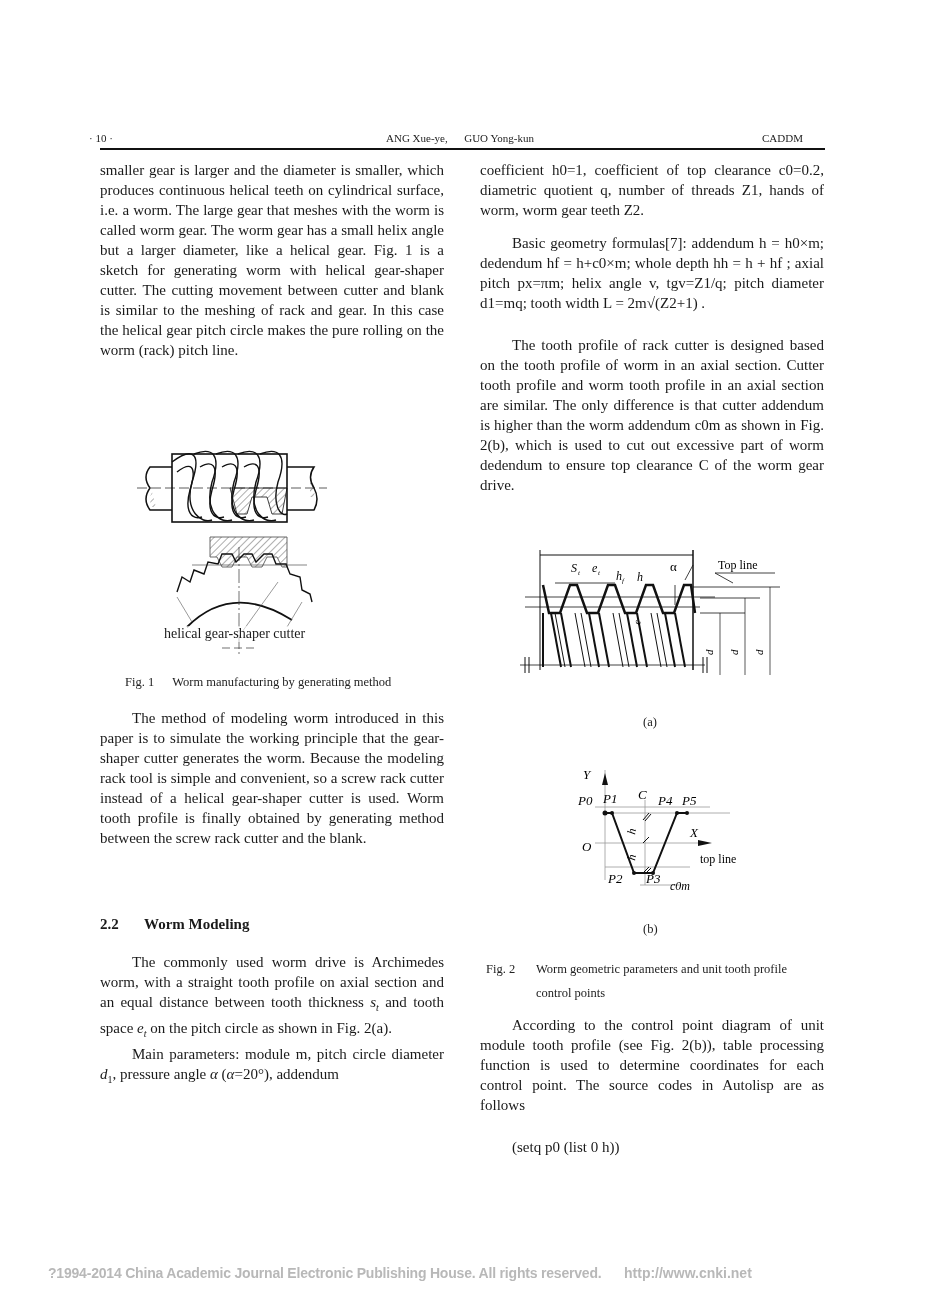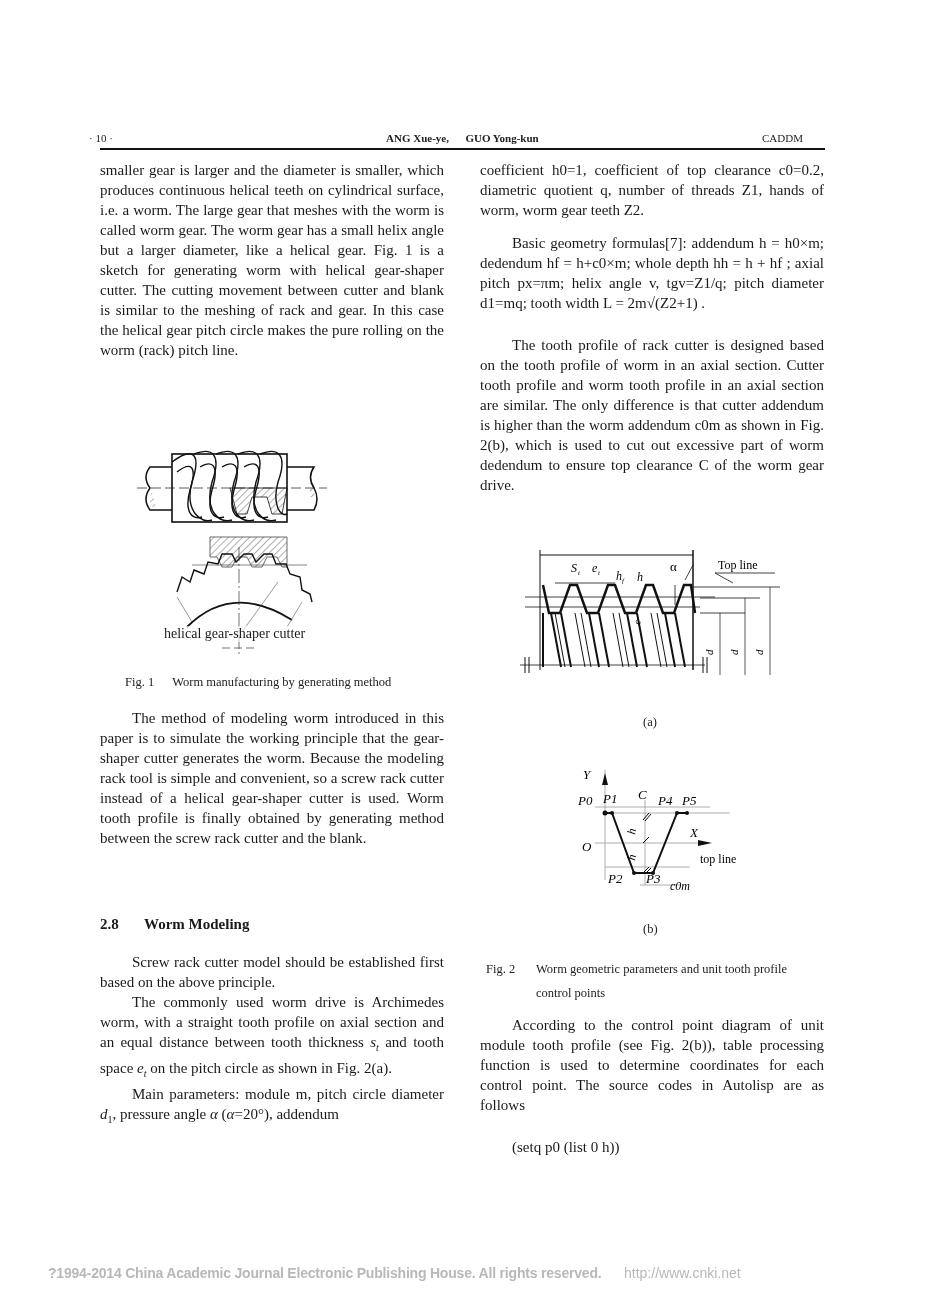--- a/index.html
+++ b/index.html
@@ -11,29 +11,29 @@
   .col { position: absolute; font-size: 15px; line-height: 20px; text-align: justify; font-family: Liberation Serif, serif; }
   .col p { margin: 0; }
   .ind { text-indent: 32px; }
   .left { left: 100px; width: 344px; }
   .right { left: 480px; width: 344px; }
   .cap { font-size: 12.5px; color: #222; }
   .sec { font-weight: bold; font-size: 15px; }
   .footer { left: 48px; top: 1265px; font-family: "Liberation Sans", sans-serif; font-size: 14px;
             color: #b8b8b8; letter-spacing: -0.2px; font-weight: bold; }
   .footer-url { left: 624px; top: 1265px; font-family: "Liberation Sans", sans-serif; font-size: 14px;
-            color: #b8b8b8; font-weight: normal; }
+            color: #b8b8b8; font-weight: bold; }
   sub, sup { font-size: 10px; }
   svg text { font-family: "Liberation Serif", serif; }
 </style>
 </head>
 <body>
 
 <div class="abs hdr" style="left:89px;">· 10 ·</div>
-<div class="abs hdr" style="left:386px; white-space:pre;font-weight:bold;">ANG Xue-ye,      GUO Yong-kun</div>
+<div class="abs hdr" style="left:386px; white-space:pre;">ANG Xue-ye,      GUO Yong-kun</div>
 <div class="abs hdr" style="left:762px;">CADDM</div>
 <div class="abs hdr-rule"></div>
 
 <div class="col left" style="top:160px;">
   <p>smaller gear is larger and the diameter is smaller, which produces continuous helical teeth on cylindrical surface, i.e. a worm. The large gear that meshes with the worm is called worm gear. The worm gear has a small helix angle but a larger diameter, like a helical gear. Fig. 1 is a sketch for generating worm with helical gear-shaper  cutter. The cutting movement between cutter and blank is similar to the meshing of rack and gear. In this case the helical gear pitch circle makes the pure rolling on the worm (rack) pitch line.</p>
 </div>
 
 <div class="abs" style="left:132px; top:442px; width:200px; height:225px;">
   <svg width="200" height="225" viewBox="0 0 200 225">
     <defs>
@@ -85,27 +85,26 @@
   <span>Fig. 1</span>
   <span style="display:inline-block; width:12px;"></span>
   <span>Worm manufacturing by generating method</span>
 </div>
 
 <div class="col left ind" style="top:708px;">
   <p>The method of modeling worm introduced in this paper is to simulate the working principle that the gear-shaper cutter generates the worm. Because the modeling rack tool is simple and convenient, so a screw rack cutter instead of a helical gear-shaper cutter is used. Worm tooth profile is finally obtained by generating method between the screw rack cutter and the blank.</p>
 </div>
 
 <div class="abs sec" style="left:100px; top:916px;">
-  <span>2.8</span>
+  <span>2.2</span>
   <span style="display:inline-block; width:18px;"></span>
   <span>Worm Modeling</span>
 </div>
 
 <div class="col left" style="top:952px;">
-  <p class="ind">Screw rack cutter model should be established first based on the above principle.</p>
   <p class="ind"><span>The commonly used worm drive is Archimedes worm, with a straight tooth profile on axial section and an equal distance between tooth thickness </span><i>s</i><sub><i>t</i></sub><span> and tooth space </span><i>e</i><sub><i>t</i></sub><span> on the pitch circle as shown in Fig. 2(a).</span></p>
   <p class="ind"><span>Main parameters: module m, pitch circle diameter </span><i>d</i><sub>1</sub><span>, pressure angle </span><i>α</i><span> (</span><i>α</i><span>=20°), addendum</span></p>
 </div>
 
 <div class="col right" style="top:160px;">
   <p>coefficient h0=1, coefficient of top clearance c0=0.2, diametric quotient q, number of threads Z1, hands of worm, worm gear teeth Z2.</p>
 </div>
 <div class="col right ind" style="top:233px;">
   <p>Basic geometry formulas[7]: addendum h = h0×m; dedendum hf = h+c0×m; whole depth hh = h + hf ; axial pitch px=πm; helix angle v, tgv=Z1/q; pitch diameter d1=mq; tooth width L = 2m√(Z2+1) .</p>
 </div>

